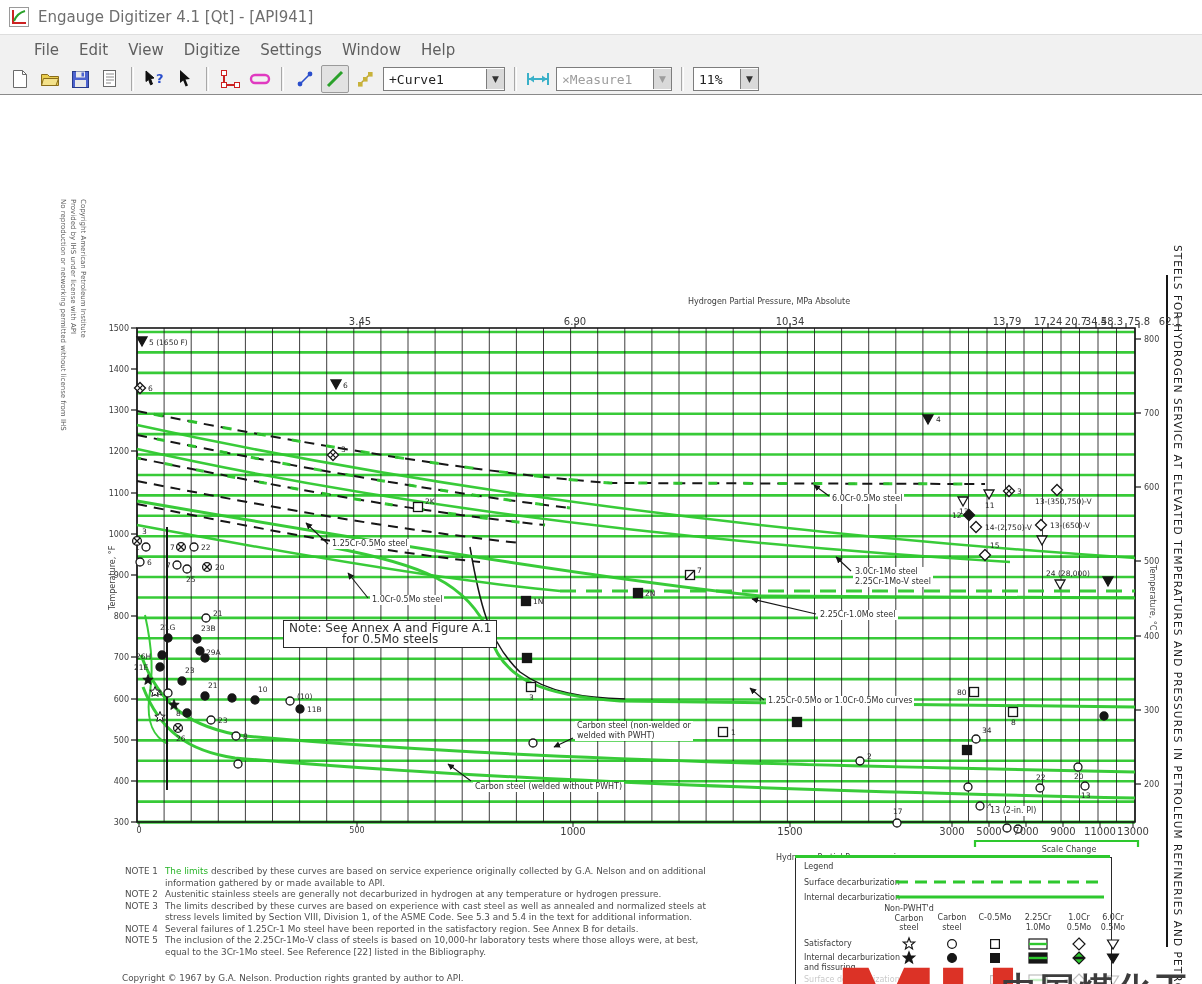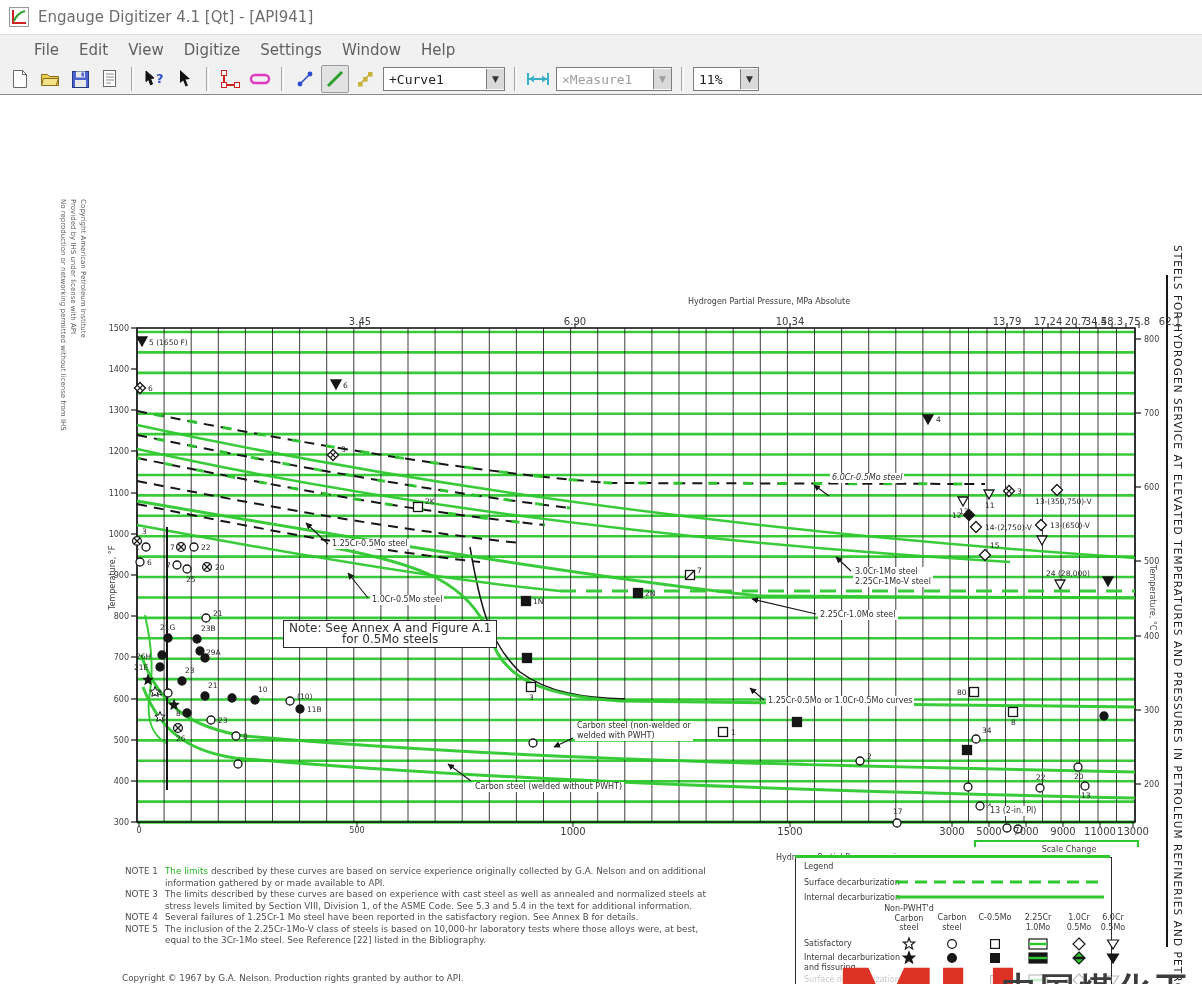--- a/index.html
+++ b/index.html
@@ -617,20 +617,24 @@
   </div>
 
   <div class="abs ovl ticktext" style="left:1013px;top:750px;width:112px;text-align:center">Scale Change</div>
 
   <div class="abs" id="notes">
       <div class="note-row">
         <div class="note-label">NOTE 1</div>
         <div class="note-text"><span class="hl-green">The limits</span> described by these curves are based on service experience originally collected by G.A. Nelson and on additional information gathered by or made available to API.</div>
       </div>
       <div class="note-row">
+        <div class="note-label">NOTE 2</div>
+        <div class="note-text">Austenitic stainless steels are generally not decarburized in hydrogen at any temperature or hydrogen pressure.</div>
+      </div>
+      <div class="note-row">
         <div class="note-label">NOTE 3</div>
         <div class="note-text">The limits described by these curves are based on experience with cast steel as well as annealed and normalized steels at stress levels limited by Section VIII, Division 1, of the ASME Code. See 5.3 and 5.4 in the text for additional information.</div>
       </div>
       <div class="note-row">
         <div class="note-label">NOTE 4</div>
         <div class="note-text">Several failures of 1.25Cr-1 Mo steel have been reported in the satisfactory region. See Annex B for details.</div>
       </div>
       <div class="note-row">
         <div class="note-label">NOTE 5</div>
         <div class="note-text">The inclusion of the 2.25Cr-1Mo-V class of steels is based on 10,000-hr laboratory tests where those alloys were, at best, equal to the 3Cr-1Mo steel.  See Reference [22] listed in the Bibliography.</div>
@@ -789,21 +793,21 @@
     <div class="abs ovl ticktext" style="left: 1144px; top: 461.5px;">500</div>
     <div class="abs ovl ticktext" style="left: 1144px; top: 536.5px;">400</div>
     <div class="abs ovl ticktext" style="left: 1144px; top: 610.5px;">300</div>
     <div class="abs ovl ticktext" style="left: 1144px; top: 684.5px;">200</div>
     <div class="abs curve-label" style="left: 330px; top: 444px;">
       <div>1.25Cr-0.5Mo steel</div>
     </div>
     <div class="abs curve-label" style="left: 370px; top: 500px;">
       <div>1.0Cr-0.5Mo steel</div>
     </div>
-    <div class="abs curve-label" style="left: 830px; top: 378px; font-style: italic;">
+    <div class="abs curve-label" style="left: 830px; top: 399px;">
       <div>6.0Cr-0.5Mo steel</div>
     </div>
     <div class="abs curve-label" style="left: 853px; top: 472px;">
       <div>3.0Cr-1Mo steel</div>
       <div>2.25Cr-1Mo-V steel</div>
     </div>
     <div class="abs curve-label" style="left: 818px; top: 515px;">
       <div>2.25Cr-1.0Mo steel</div>
     </div>
     <div class="abs curve-label" style="left: 766px; top: 601px;">

